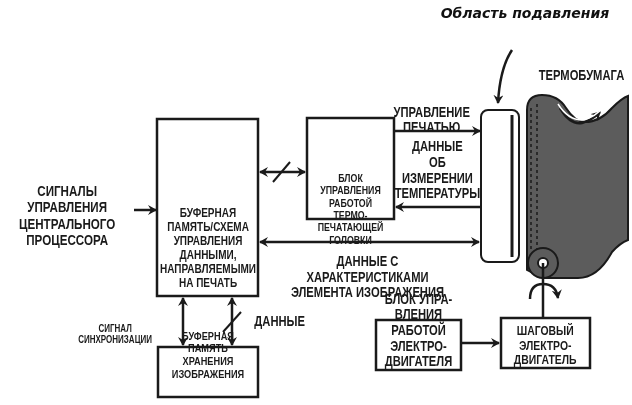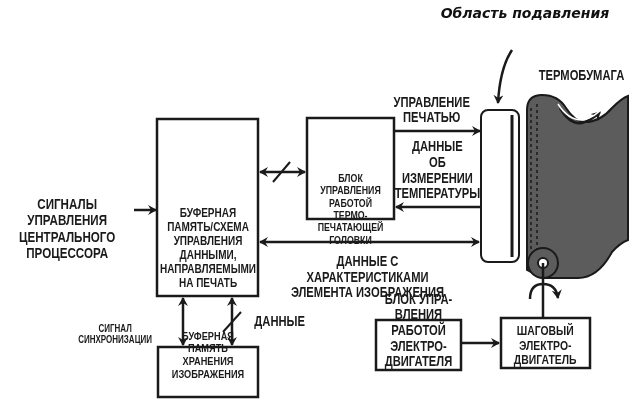--- a/index.html
+++ b/index.html
@@ -92,34 +92,34 @@
 ВЛЕНИЯ РАБОТОЙ
 ЭЛЕКТРО-
 ДВИГАТЕЛЯ</span>
 </div>
 <div class="box-text" style="left:501px; top:318px; width:89px; height:50px; font-size:13px;">
   <span>ШАГОВЫЙ
 ЭЛЕКТРО-
 ДВИГАТЕЛЬ</span>
 </div>
 
-<div class="box-text" style="left:0px; top:172px; width:134px; height:76px; font-size:14.5px;margin-top:13px;">
+<div class="box-text" style="left:0px; top:172px; width:134px; height:76px; font-size:14.5px;">
   <span>СИГНАЛЫ
 УПРАВЛЕНИЯ
 ЦЕНТРАЛЬНОГО
 ПРОЦЕССОРА</span>
 </div>
 <div class="box-text" style="left:55px; top:305px; width:120px; height:40px; font-size:10px;">
   <span>СИГНАЛ
 СИНХРОНИЗАЦИИ</span>
 </div>
 <div class="box-text" style="left:240px; top:310px; width:80px; height:20px; font-size:14px;">
   <span>ДАННЫЕ</span>
 </div>
-<div class="box-text" style="left:382px; top:90px; width:100px; height:36px; font-size:14px;">
+<div class="box-text" style="left:382px; top:100px; width:100px; height:36px; font-size:14px;">
   <span>УПРАВЛЕНИЕ
 ПЕЧАТЬЮ</span>
 </div>
 <div class="box-text" style="left:392px; top:146px; width:90px; height:56px; font-size:14px;">
   <span>ДАННЫЕ
 ОБ ИЗМЕРЕНИИ
 ТЕМПЕРАТУРЫ</span>
 </div>
 <div class="box-text" style="left:255px; top:265px; width:225px; height:36px; font-size:14px;">
   <span>ДАННЫЕ С ХАРАКТЕРИСТИКАМИ

